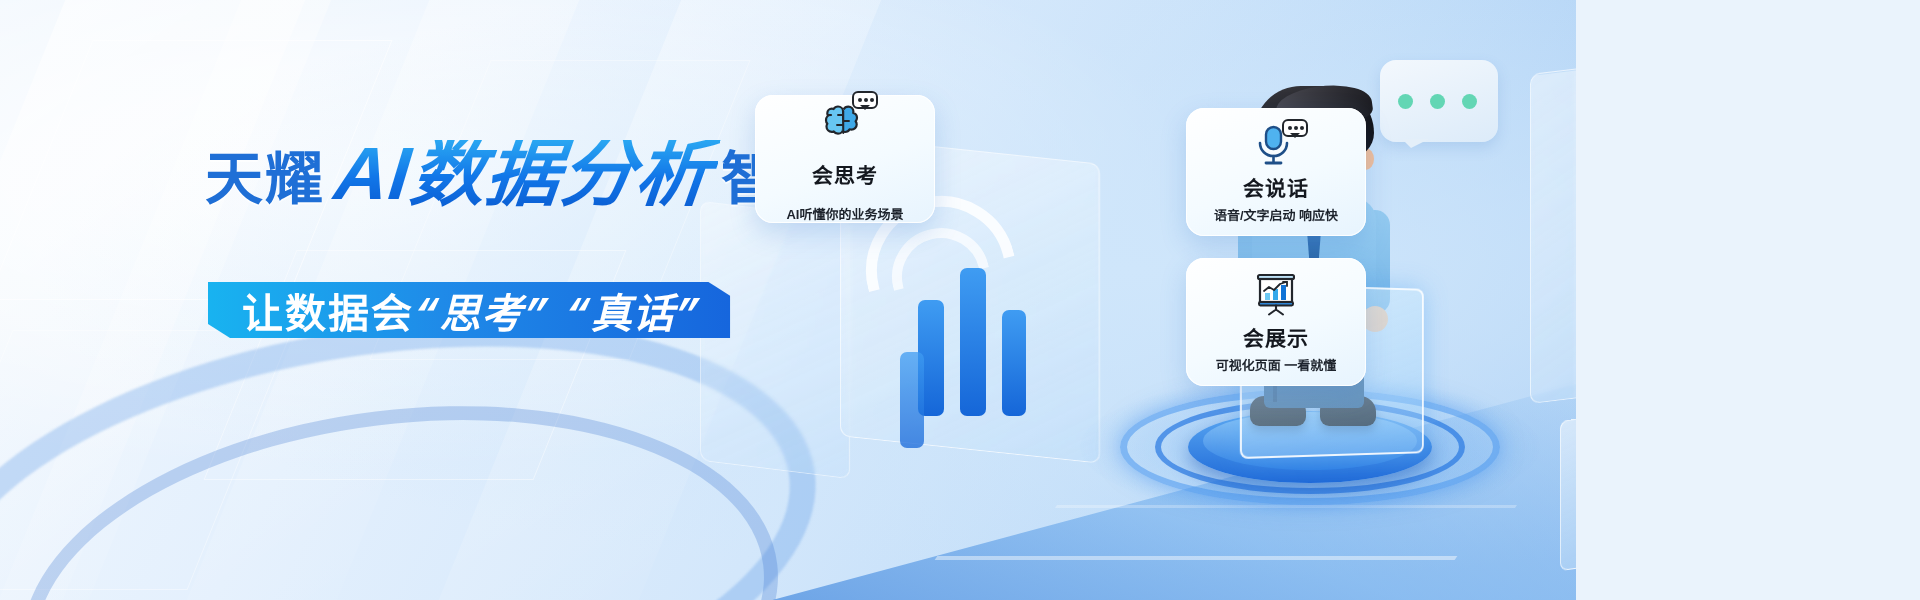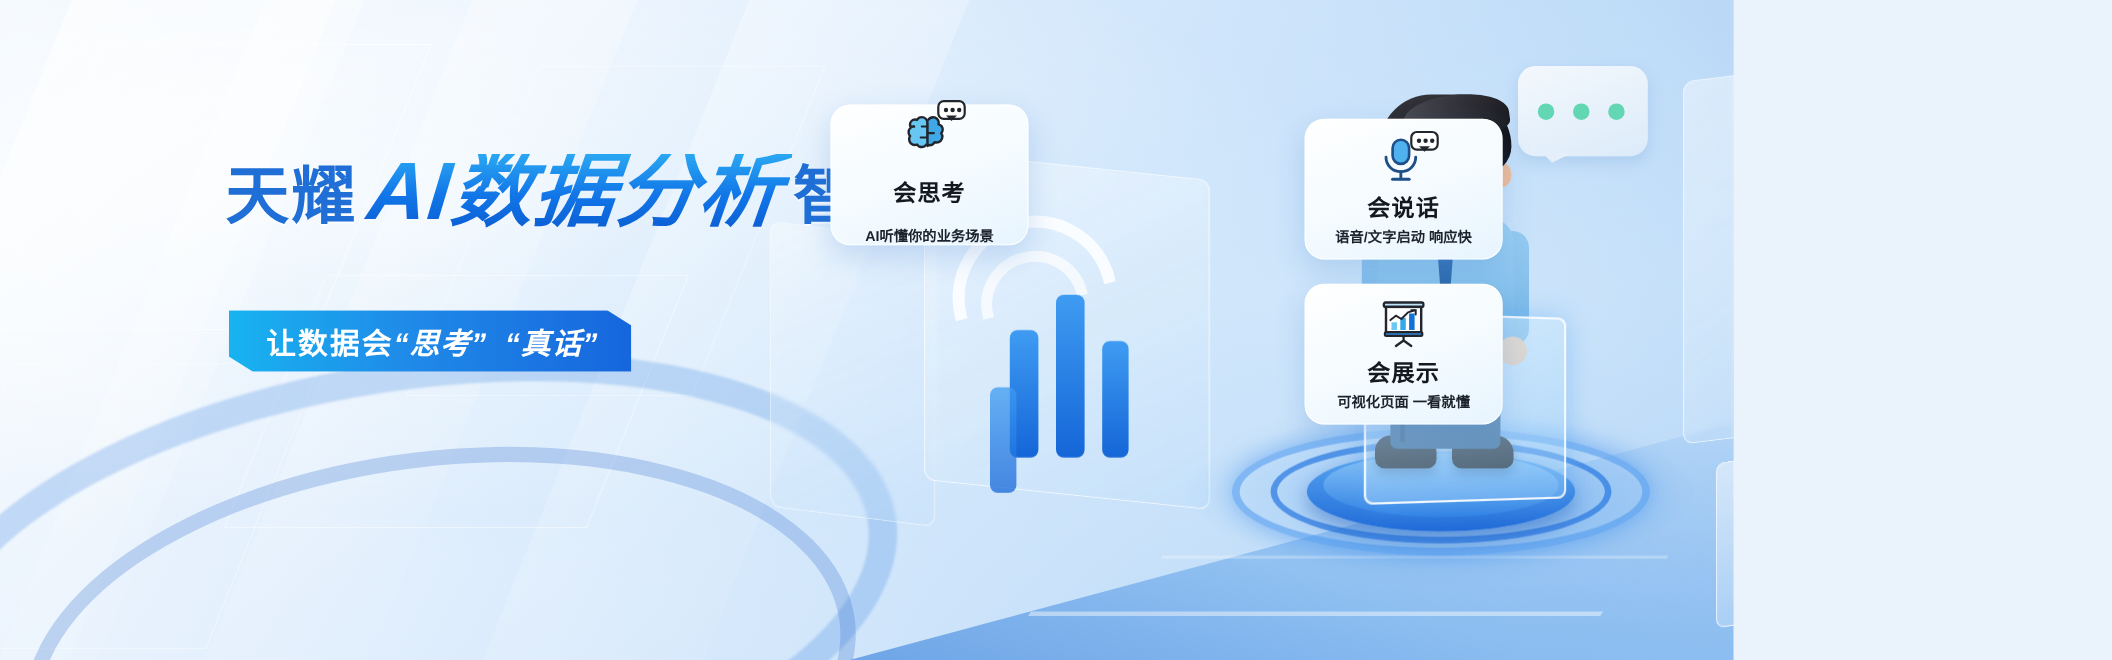--- a/index.html
+++ b/index.html
@@ -59,21 +59,21 @@
     -webkit-background-clip:text; background-clip:text; color:transparent;
     transform:skewX(-6deg); padding:0 6px;
   }
   .subbar{
     position:absolute; left:208px; top:282px; height:56px; padding:0 30px 0 34px;
     display:flex; align-items:center;
     background:linear-gradient(90deg,#18b3f0 0%,#1f8ae8 45%,#1666dd 100%);
     clip-path:polygon(0 0, calc(100% - 22px) 0, 100% 14px, 100% 100%, 22px 100%, 0 calc(100% - 14px));
     box-shadow:0 6px 18px rgba(28,104,205,.28);
   }
-  .subbar span{ color:#fff; font-size:27px; font-weight:700; letter-spacing:2px; white-space:nowrap; }
+  .subbar span{ color:#fff; font-size:41px; font-weight:700; letter-spacing:2px; white-space:nowrap;font-family:Liberation Mono, monospace; }
   .subbar .em{ font-style:italic; font-weight:700; letter-spacing:1px; }
 
   
   .glass{ position:absolute; border-radius:10px;
     background:linear-gradient(150deg,rgba(255,255,255,.55),rgba(186,220,250,.35));
     border:1px solid rgba(255,255,255,.8); backdrop-filter:blur(2px); }
   .gp1{ left:840px; top:150px; width:260px; height:300px; transform:skewY(6deg); opacity:.85; }
   .gp2{ left:700px; top:210px; width:150px; height:260px; transform:skewY(7deg); opacity:.6; }
   .gp3{ left:1530px; top:60px;  width:230px; height:330px; transform:skewY(-7deg); opacity:.8; }
   .gp4{ left:1600px; top:120px; width:230px; height:300px; transform:skewY(-6deg); opacity:.55; }

